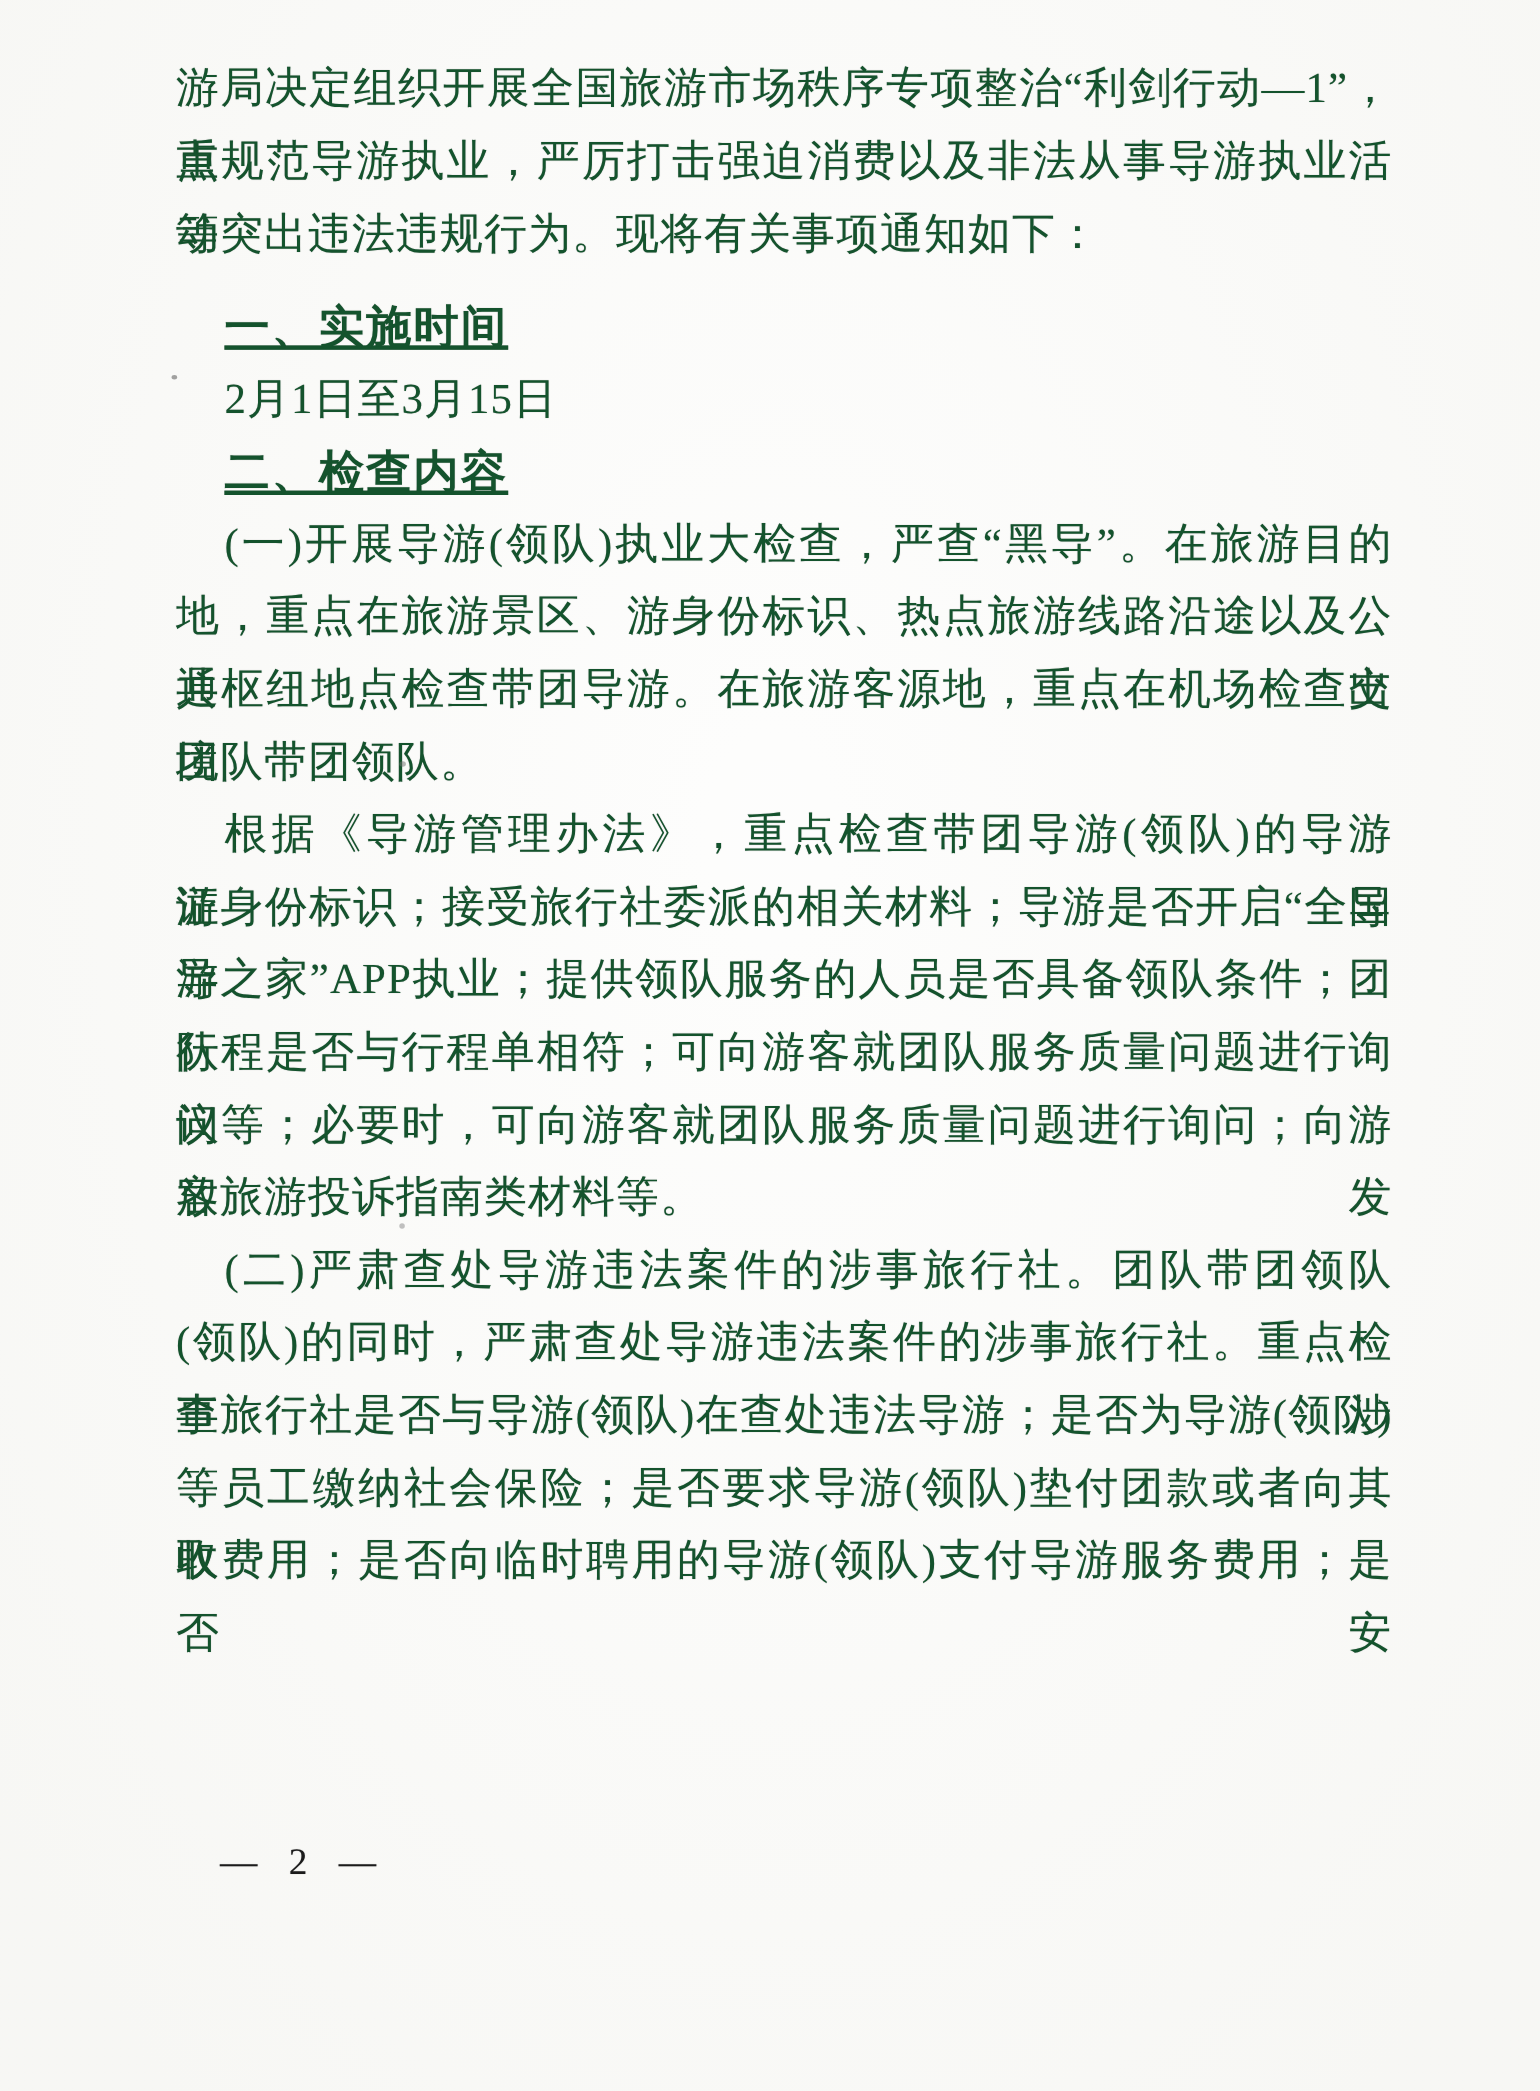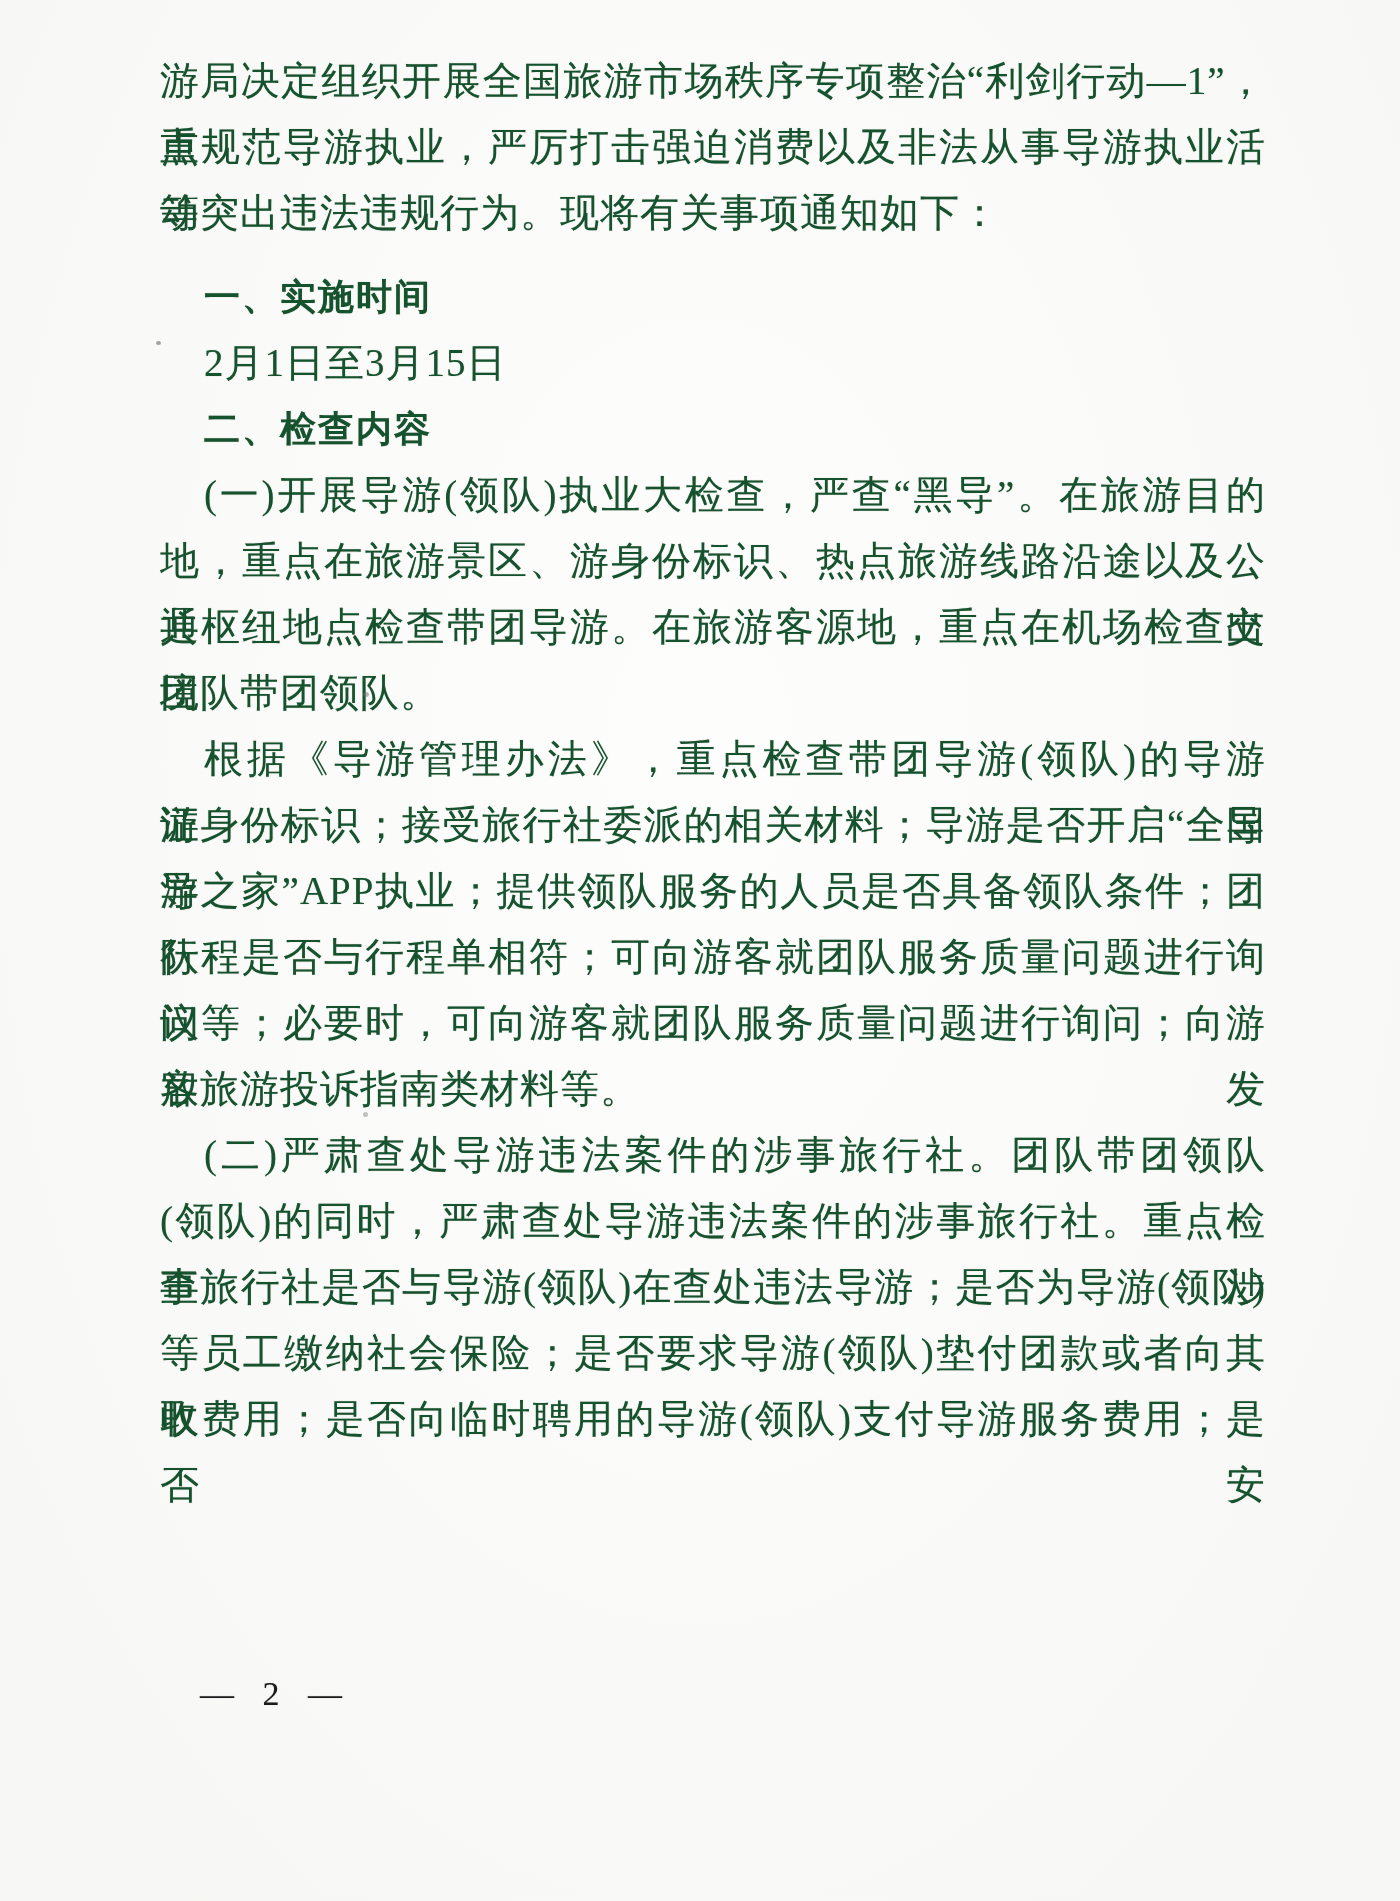--- a/index.html
+++ b/index.html
@@ -42,23 +42,24 @@
   
   .line.j {
     white-space: normal;
     text-align: justify;
     text-align-last: justify;
   }
   .line.indent { text-indent: 44px; }
   .line.heading {
     font-family: "Liberation Sans", "DejaVu Sans", sans-serif;
     font-weight: 700;
-    font-size: 36px;
+    font-size: 41px;
     text-indent: 44px;
     letter-spacing: 2px;
+    text-decoration: underline;
   }
   .page-number {
     position: absolute;
     left: 200px;
     top: 1672px;
     height: 44px;
     line-height: 44px;
     font-size: 34px;
     letter-spacing: 10px;
     color: #1b1b1b;

